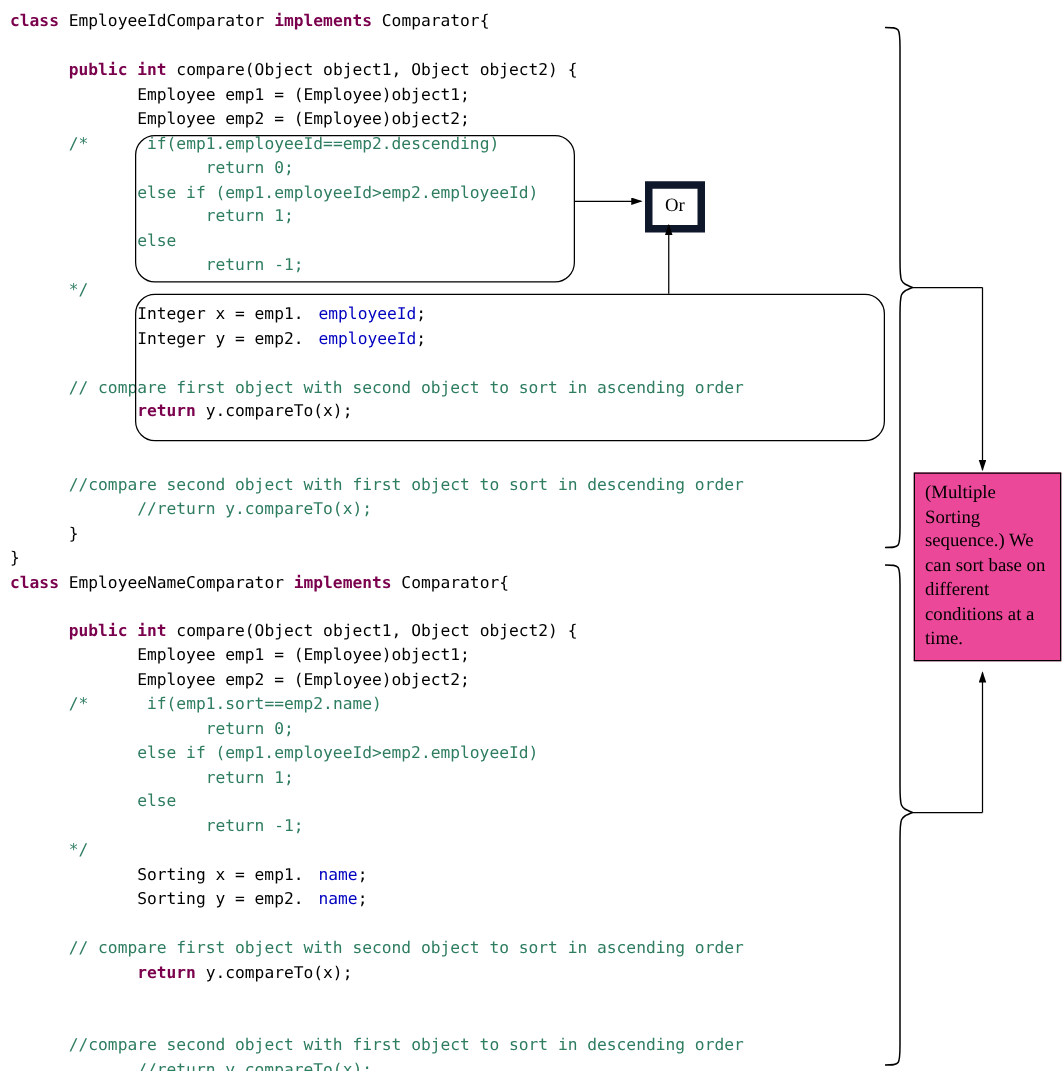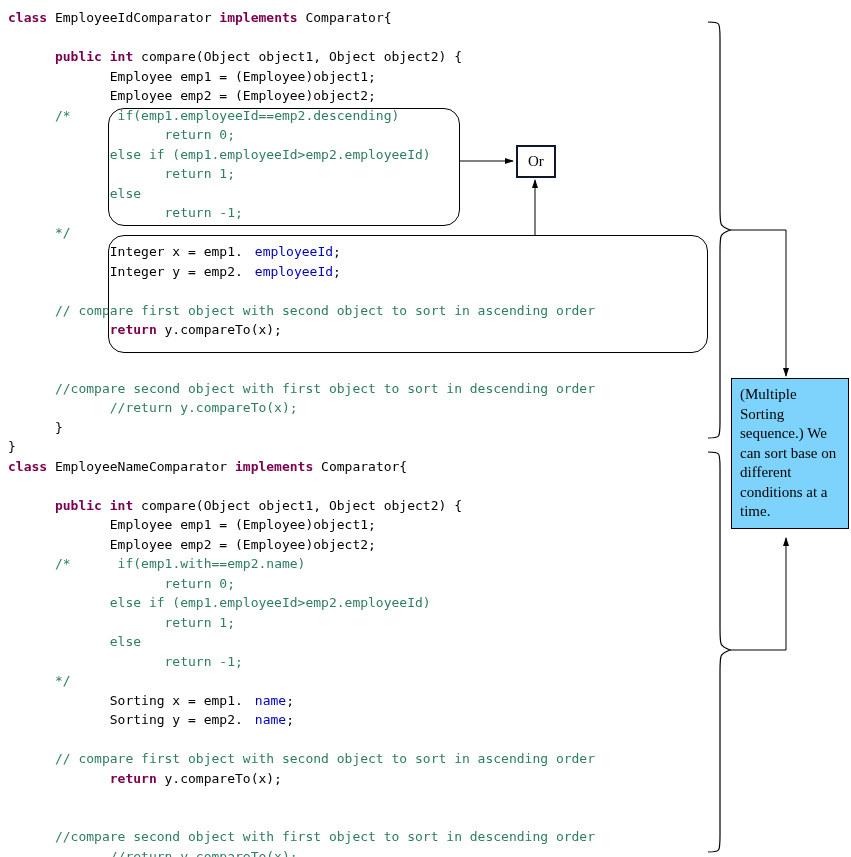--- a/index.html
+++ b/index.html
@@ -14,31 +14,31 @@
 
   .rbox1 {
     position: absolute;
     border: 1px solid #000;
     border-radius: 16px;
     background: transparent;
     pointer-events: none;
   }
   .or-box {
     position: absolute;
-    border: 2px solid #0f172a;
+    border: 6px solid #0f172a;
     background: #fff;
     font-family: 'Times New Roman', serif;
     font-size: 15px;
     text-align: center;
     padding: 6px 10px;
   }
   .note-box {
     position: absolute;
     border: 1px solid #000;
-    background: #7dd3fc;
+    background: #ec4899;
     font-family: 'Times New Roman', serif;
     font-size: 15px;
     padding: 6px 8px;
     line-height: 1.3;
   }
   svg.overlay {
     position: absolute;
     top: 0; left: 0;
     pointer-events: none;
   }
@@ -71,21 +71,21 @@
              <span class="cmt">//return y.compareTo(x);</span>
       <span class="txt">}</span>
 <span class="txt">}</span>
 </pre>
 
 <pre><span class="kw">class</span> <span class="cls">EmployeeNameComparator</span> <span class="kw">implements</span> <span class="cls">Comparator{</span>
 
       <span class="kw">public</span> <span class="kw">int</span> <span class="txt">compare(Object object1, Object object2) {</span>
              <span class="txt">Employee emp1 = (Employee)object1;</span>
              <span class="txt">Employee emp2 = (Employee)object2;</span>
-      <span class="cmt">/*</span>      <span class="cmt">if(emp1.with==emp2.name)</span>
+      <span class="cmt">/*</span>      <span class="cmt">if(emp1.sort==emp2.name)</span>
                     <span class="cmt">return 0;</span>
              <span class="cmt">else if (emp1.employeeId&gt;emp2.employeeId)</span>
                     <span class="cmt">return 1;</span>
              <span class="cmt">else</span>
                     <span class="cmt">return -1;</span>
       <span class="cmt">*/</span>
              <span class="txt"><span>Sorting x = emp1.</span><span class="fld">name</span><span>;</span></span>
              <span class="txt"><span>Sorting y = emp2.</span><span class="fld">name</span><span>;</span></span>
 
       <span class="cmt">// compare first object with second object to sort in ascending order</span>

